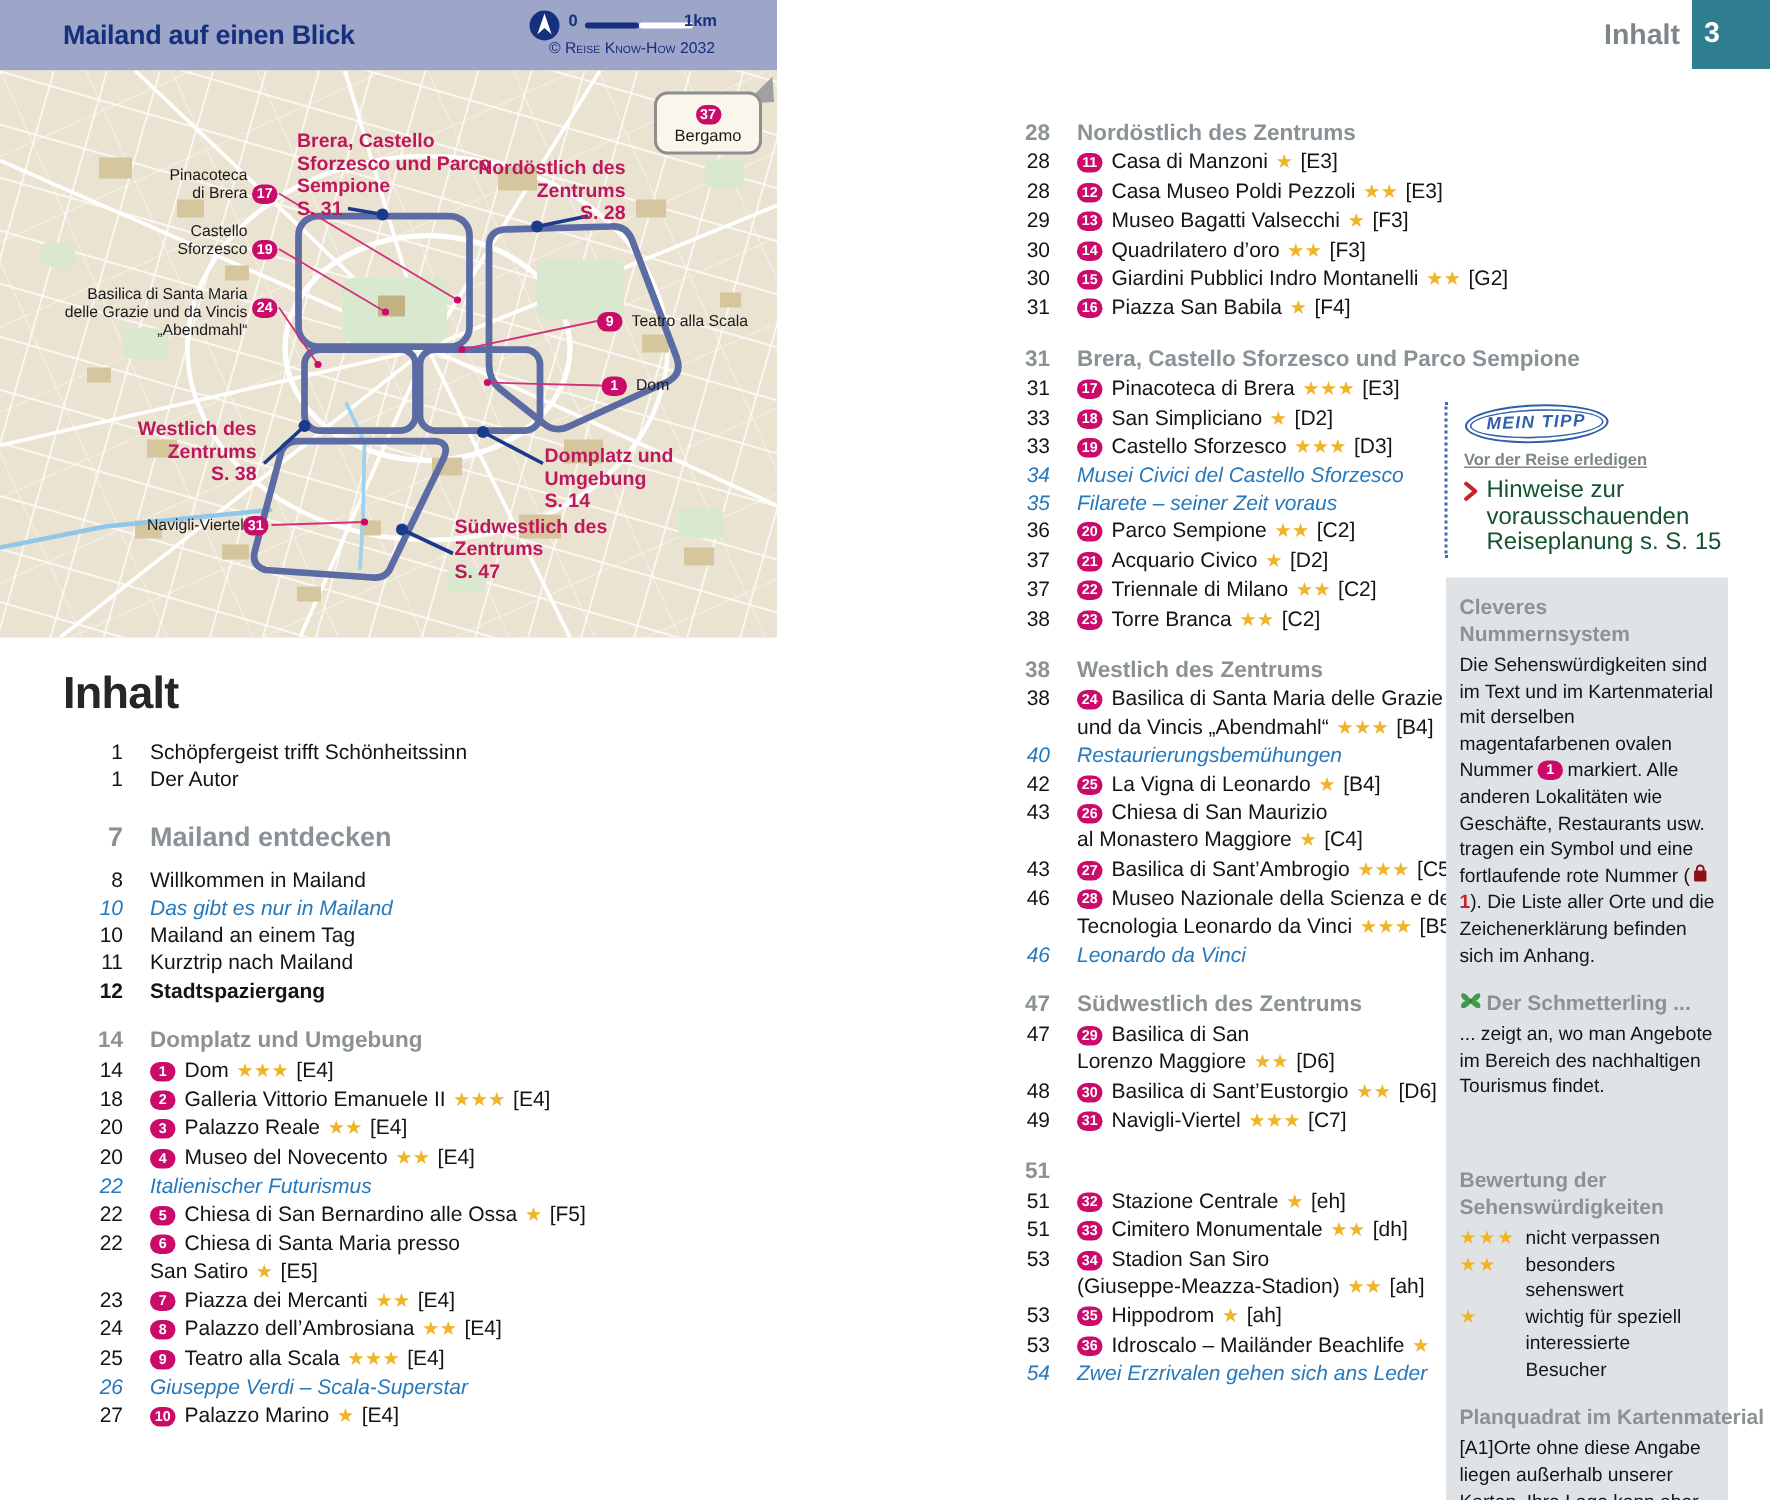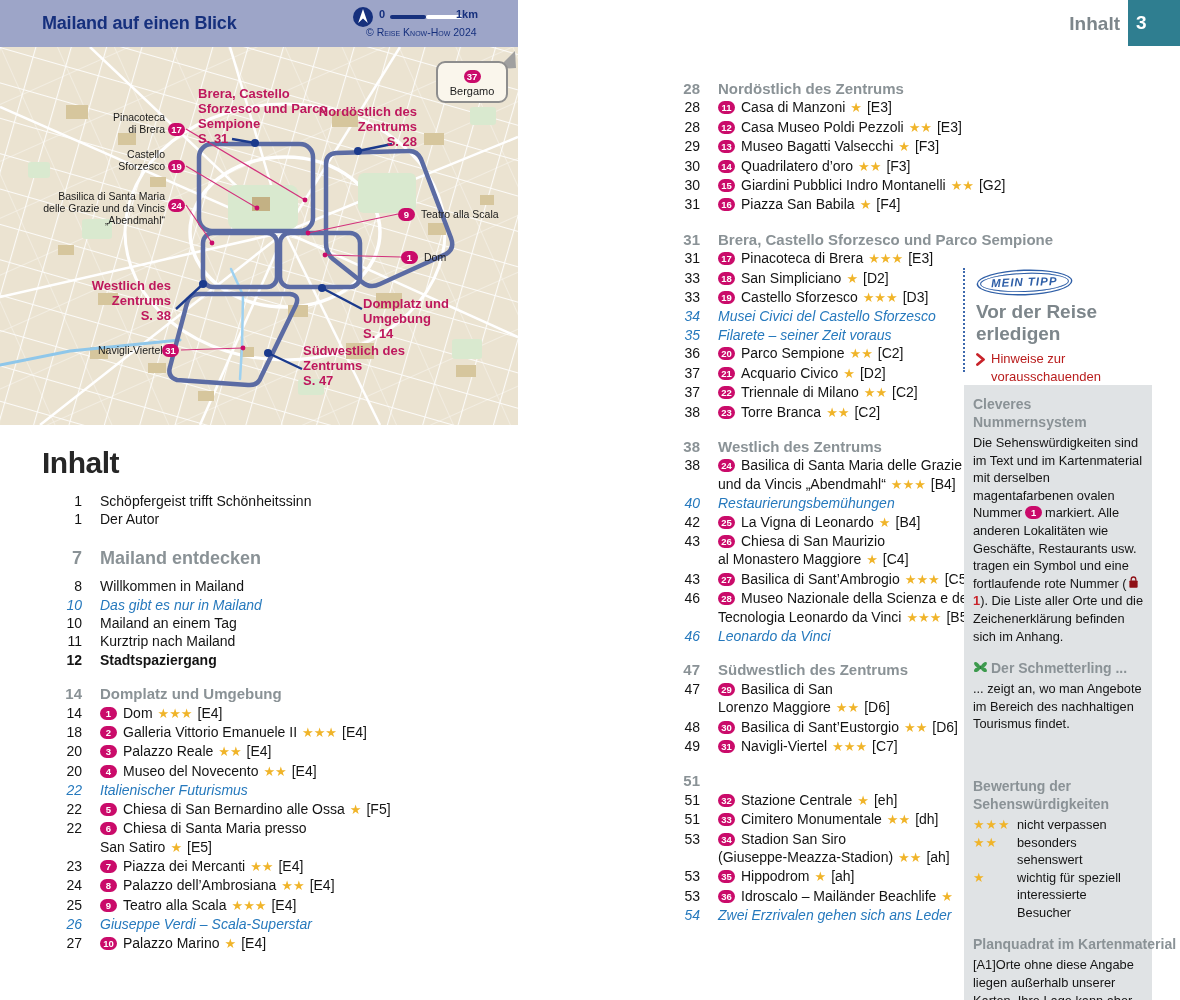--- a/index.html
+++ b/index.html
@@ -49,22 +49,22 @@
   .stars{color:#f0b429;margin-left:5px;font-size:13px;font-style:normal;}
   .grid{margin-left:5px;}
 
   
   .dotted-sep{position:absolute;left:963px;top:268px;height:104px;border-left:2px dotted #3c68ad;}
   .tip-block{position:absolute;left:976px;top:272px;width:196px;}
   .tip-badge{display:inline-block;border:1.6px solid #2f5fa7;border-radius:50%;padding:2px 10px 3px;
              color:#2f5fa7;font-weight:bold;font-style:italic;font-size:11.5px;letter-spacing:1px;
              text-transform:uppercase;transform:rotate(-2deg);
              box-shadow:0 0 0 2px #fff,0 0 0 3.4px #2f5fa7;margin-left:4px;}
-  .tip-title{margin-top:9px;font-size:19px;font-weight:bold;color:#7d868b;}
-  .tip-bullet{display:flex;margin-top:5px;font-size:13px;line-height:17.5px;color:#b91c1c;}
+  .tip-title{margin-top:9px;font-size:11px;font-weight:bold;color:#7d868b;text-decoration:underline;}
+  .tip-bullet{display:flex;margin-top:5px;font-size:16px;line-height:17.5px;color:#14532d;}
   .tip-chevron{flex:0 0 10px;margin:3px 5px 0 0;}
 
   .gray-panel{position:absolute;left:964px;top:385px;width:188px;background:#e0e3e5;
               padding:10px 9px 14px;box-sizing:border-box;}
   .box-title{font-size:14px;font-weight:bold;color:#8a9296;line-height:18px;margin-bottom:3px;}
   .box-title.nowrap{white-space:nowrap;}
   .box-body{font-size:12.8px;line-height:17.6px;color:#141414;}
   .panel-block{margin-bottom:14px;}
   .panel-block:last-child{margin-bottom:0;}
   .oval-inline{margin:0 3px;transform:translateY(-1px);}
@@ -87,21 +87,21 @@
       <span class="compass">
         <svg width="22" height="22" viewBox="0 0 22 22">
           <circle cx="11" cy="11" r="10" fill="#16307d"></circle>
           <path d="M11 3 L6.2 17 L11 12.6 L15.8 17 Z" fill="#ffffff"></path>
         </svg>
       </span>
       <span class="scale-zero">0</span>
       <span class="scale-dark"></span>
       <span class="scale-light"></span>
       <span class="scale-label">1km</span>
-      <div class="map-copyright">© Reise Know-How 2024</div>
+      <div class="map-copyright">© Reise Know-How 2032</div>
     </div>
 
     <div class="map-area">
       <svg width="518" height="378" viewBox="0 0 518 378">
         <defs>
           <pattern id="st1" width="34" height="34" patternUnits="userSpaceOnUse" patternTransform="rotate(16)">
             <path d="M0 0H34M0 0V34" stroke="#ffffff" stroke-width="2.2" fill="none"></path>
           </pattern>
           <pattern id="st2" width="52" height="52" patternUnits="userSpaceOnUse" patternTransform="rotate(-24)">
             <path d="M0 0H52M0 0V52" stroke="#ffffff" stroke-width="1.4" fill="none"></path>

